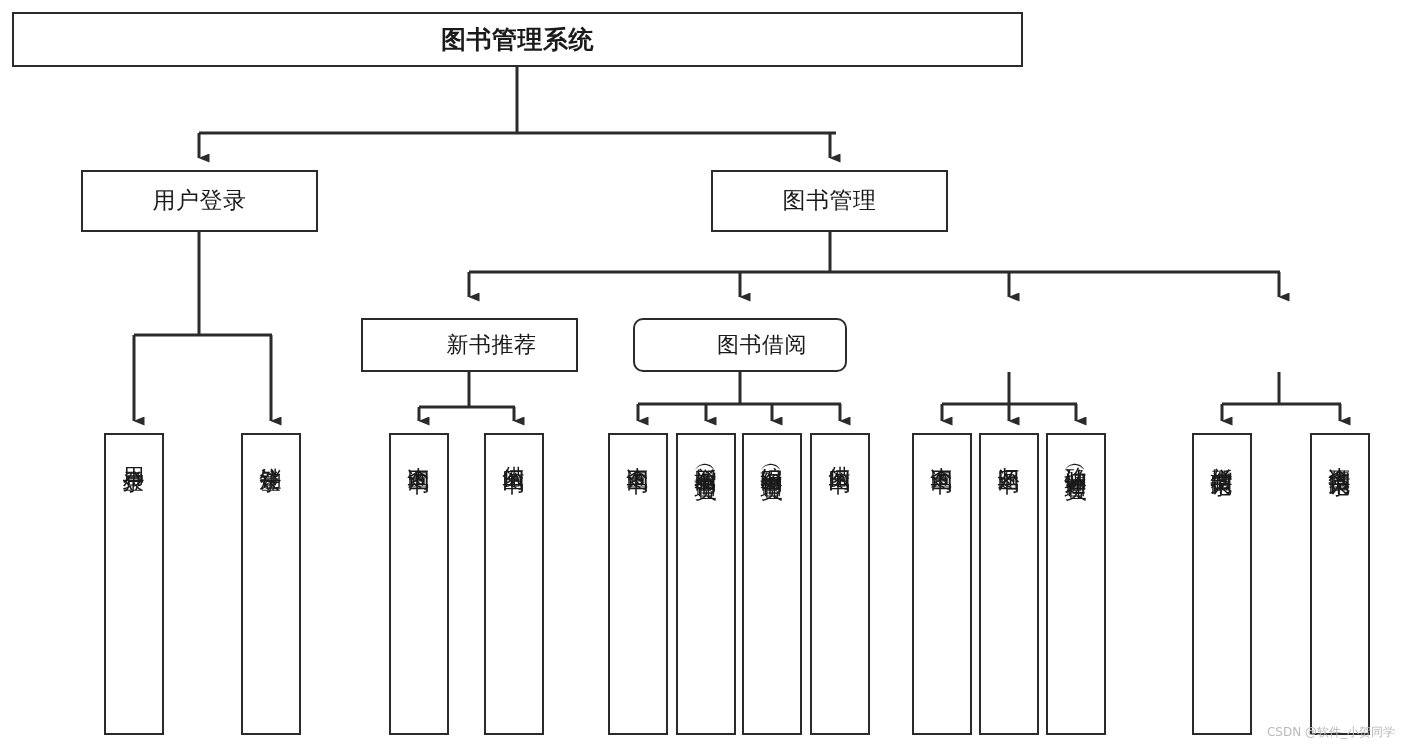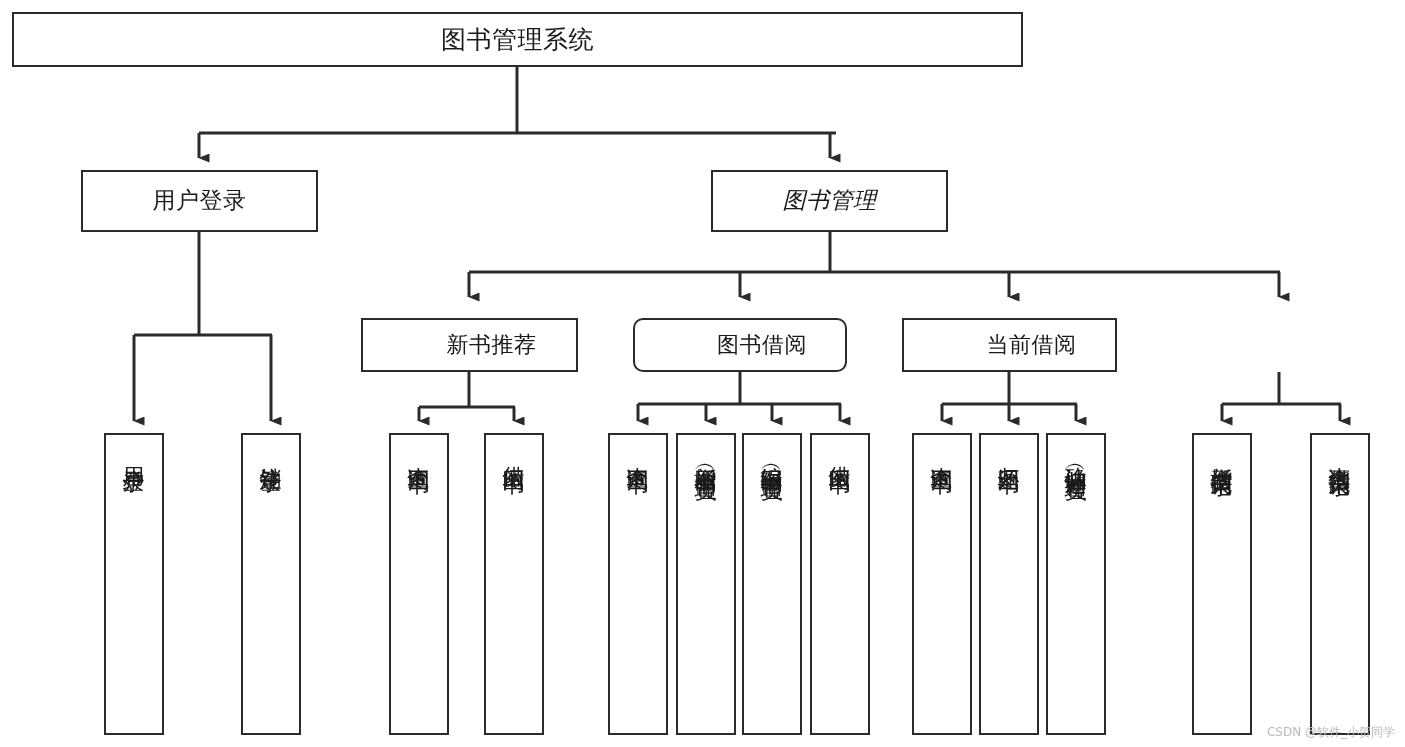--- a/index.html
+++ b/index.html
@@ -36,21 +36,21 @@
     color: #1a1a1a;
     z-index: 3;
   }
   .node-label {
     display: block;
     text-align: center;
     line-height: 1.18;
     letter-spacing: 0.5px;
   }
   
-  .node.level-1 { font-size: 25px; }
+  .node.level-1 { font-size: 25px; font-weight: bold; }
   
   .node.level-2 { font-size: 23px; }
   
   .node.level-3 { font-size: 22px; padding-left: 44px; }
   
   .node.leaf {
     align-items: flex-start;
     justify-content: center;
     padding-top: 14px;
   }
@@ -129,35 +129,32 @@
   </svg>
 
   <div class="node level-1" style="left:12px; top:12px; width:1011px; height:55px;">
     <span class="node-label">图书管理系统</span>
   </div>
 
   <div class="node level-2" style="left:81px; top:170px; width:237px; height:62px;">
     <span class="node-label">用户登录</span>
   </div>
 
-  <div class="node level-2" style="left:711px; top:170px; width:237px; height:62px;font-style:italic;">
+  <div class="node level-2" style="left:711px; top:170px; width:237px; height:62px;">
     <span class="node-label">图书管理</span>
   </div>
 
   <div class="node level-3" style="left:361px; top:318px; width:217px; height:54px;">
     <span class="node-label">新书推荐</span>
   </div>
 
   <div class="node level-3" style="left:633px; top:318px; width:214px; height:54px;border-radius:10px;">
     <span class="node-label">图书借阅</span>
   </div>
 
-  <div class="node level-3" style="left:902px; top:318px; width:215px; height:54px;">
-    <span class="node-label">当前借阅</span>
-  </div>
 
 
   <div class="node leaf" style="left:104px; top:433px; width:60px; height:302px;">
     <span class="node-label">用户登录</span>
   </div>
   <div class="node leaf" style="left:241px; top:433px; width:60px; height:302px;">
     <span class="node-label">注销登录</span>
   </div>
 
   <div class="node leaf" style="left:389px; top:433px; width:60px; height:302px;">

